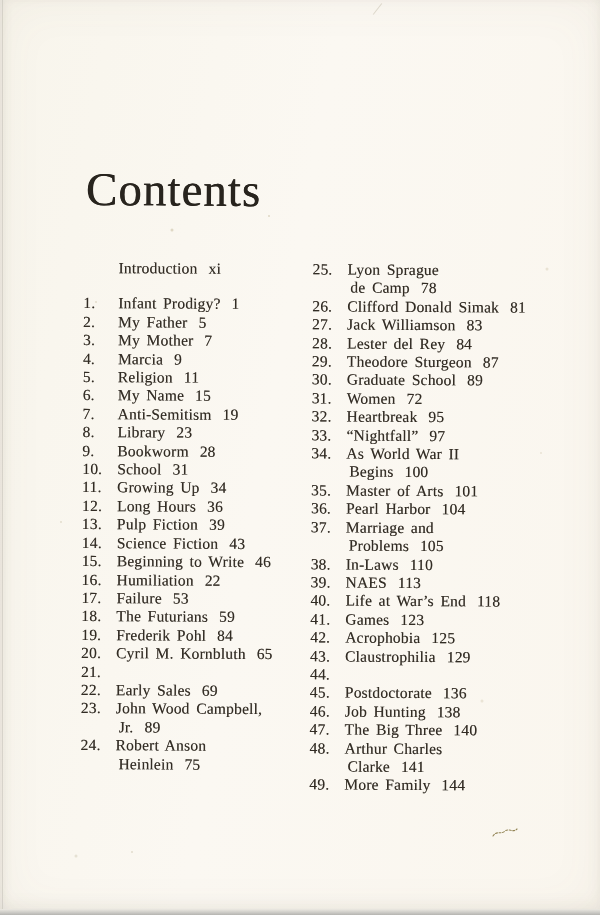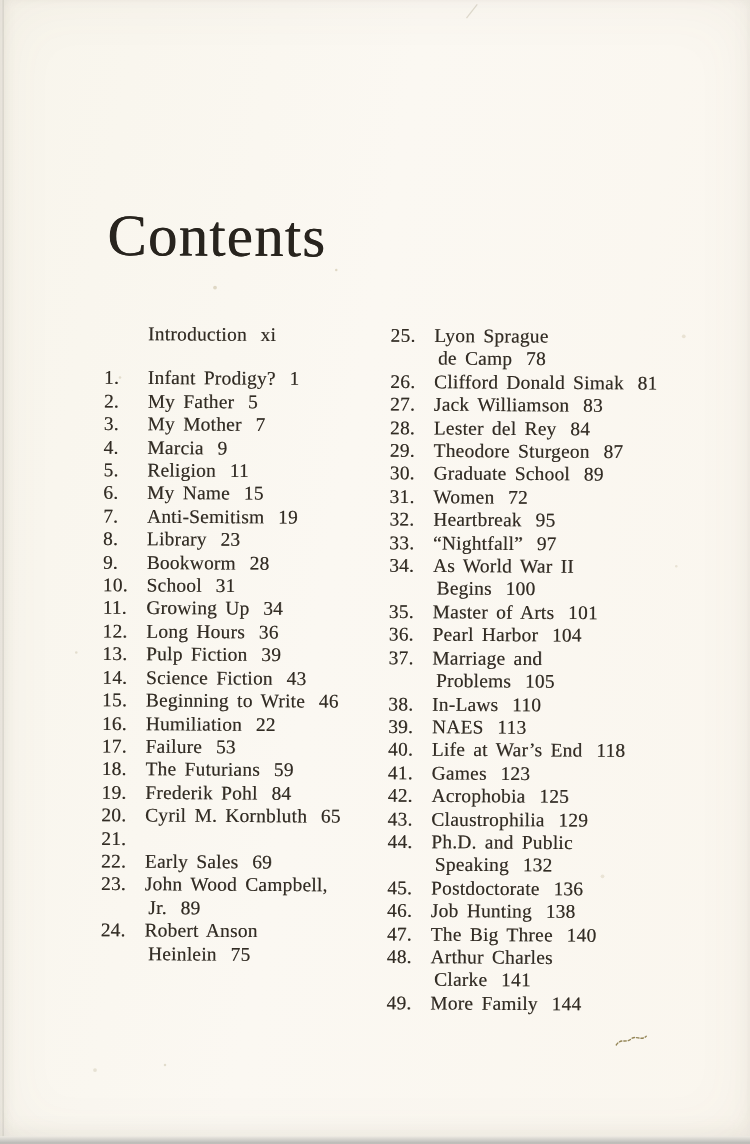--- a/index.html
+++ b/index.html
@@ -263,21 +263,20 @@
         <div class="entry">
     <span class="num">42.</span>
     <span class="body"><span class="t1">Acrophobia</span><span class="pg">125</span></span>
   </div>
         <div class="entry">
     <span class="num">43.</span>
     <span class="body"><span class="t1">Claustrophilia</span><span class="pg">129</span></span>
   </div>
         <div class="entry">
     <span class="num">44.</span>
-    <span class="body"><span class="t1">Ph.D. and Public</span><br><span class="t2">Speaking</span><span class="pg">132</span></span>
   </div>
         <div class="entry">
     <span class="num">45.</span>
     <span class="body"><span class="t1">Postdoctorate</span><span class="pg">136</span></span>
   </div>
         <div class="entry">
     <span class="num">46.</span>
     <span class="body"><span class="t1">Job Hunting</span><span class="pg">138</span></span>
   </div>
         <div class="entry">

